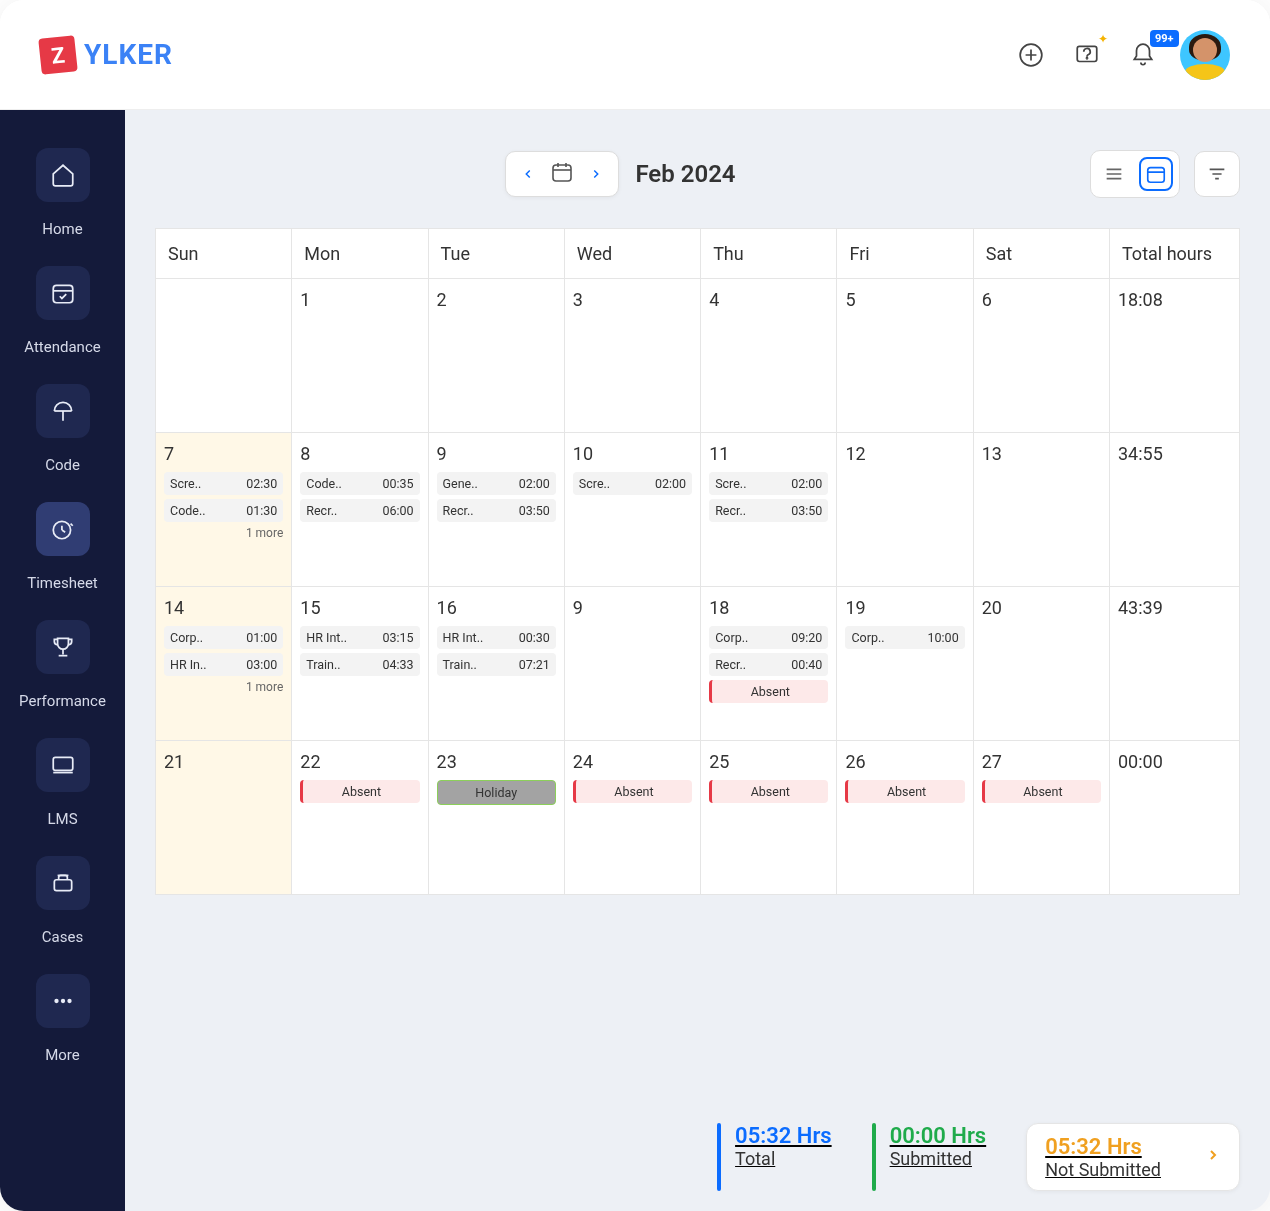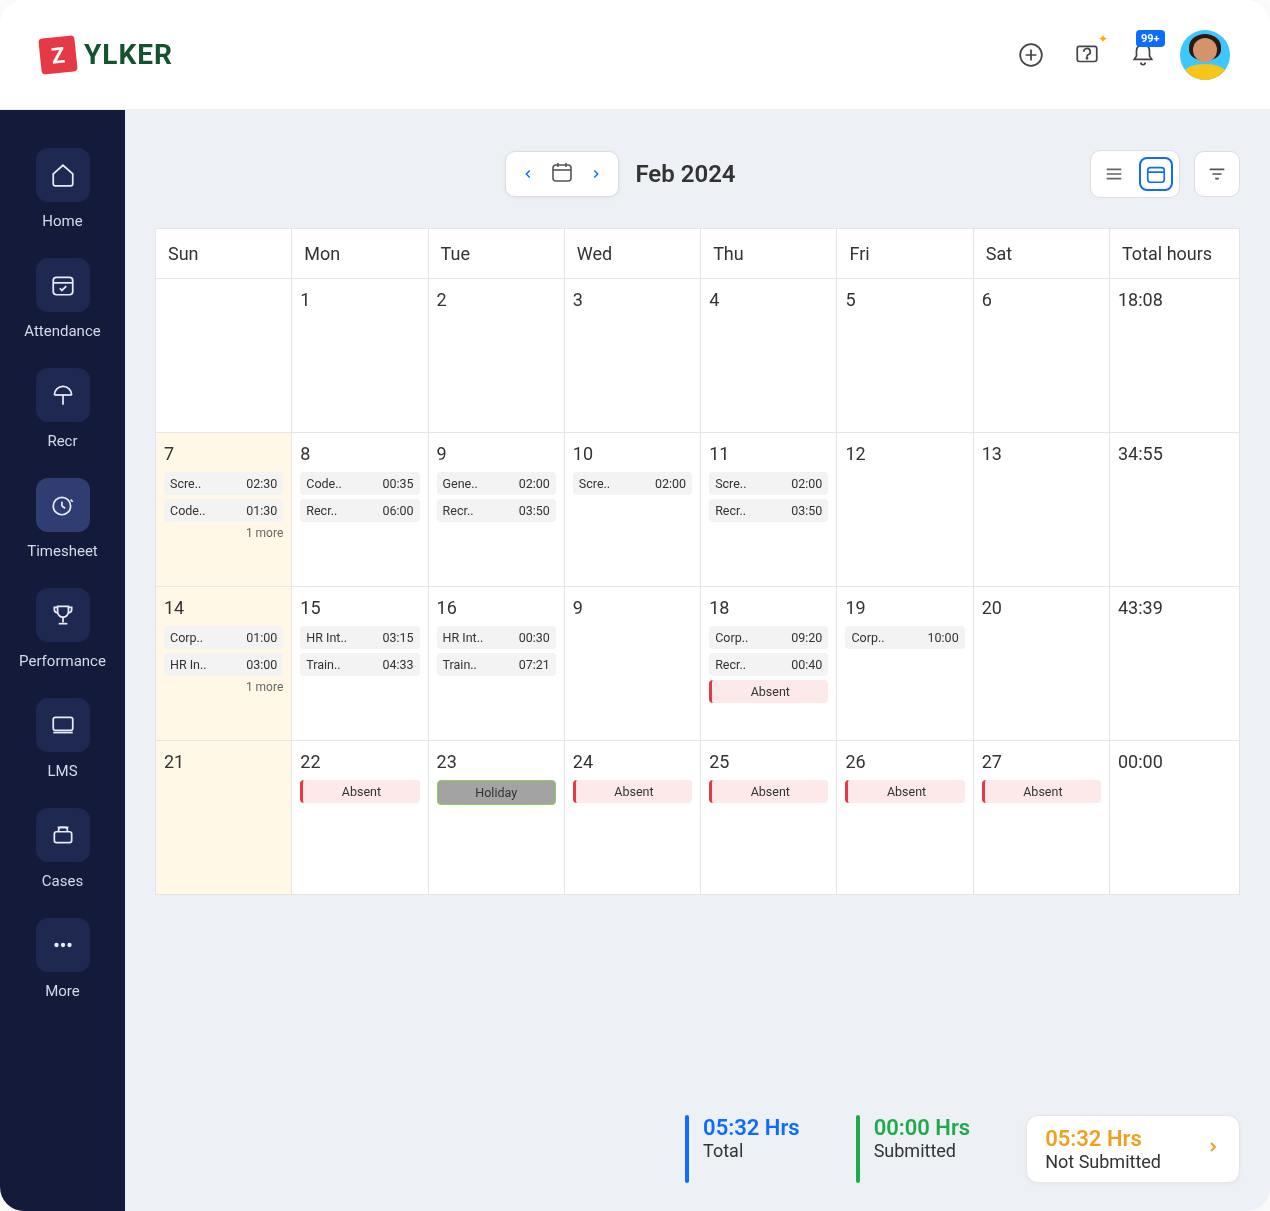--- a/index.html
+++ b/index.html
@@ -3,33 +3,33 @@
 <meta charset="utf-8">
 <style>
 * { box-sizing: border-box; margin: 0; padding: 0; }
 body { font-family: -apple-system, BlinkMacSystemFont, "Segoe UI", Roboto, sans-serif; background: #fff; }
 .app-frame { width: 1270px; height: 1211px; margin: 0 auto; display: flex; flex-direction: column; border-radius: 24px; overflow: hidden; box-shadow: 0 4px 40px rgba(0,0,0,0.08); background: #fff; }
 
 
 .top-header { height: 110px; background: #fff; display: flex; align-items: center; padding: 0 40px; justify-content: space-between; border-bottom: 1px solid #eee; }
 .logo { display: flex; align-items: center; }
 .logo-mark { width: 36px; height: 36px; background: #e63946; transform: rotate(-6deg); border-radius: 4px; display: flex; align-items: center; justify-content: center; color: #fff; font-weight: 700; font-size: 22px; margin-right: 8px; }
-.logo-text { color: #14532d; font-weight: 700; font-size: 28px; letter-spacing: 1px; }
+.logo-text { color: #3b82f6; font-weight: 700; font-size: 28px; letter-spacing: 1px; }
 .header-right { display: flex; align-items: center; gap: 18px; }
 .icon-btn { width: 38px; height: 38px; display: flex; align-items: center; justify-content: center; cursor: pointer; color: #444; position: relative; }
 .spark { position: absolute; top: -4px; right: -2px; font-size: 12px; color: #f5b301; }
-.badge { position: absolute; top: -6px; left: 12px; background: #0b6cff; color: #fff; font-size: 11px; font-weight: 700; padding: 2px 5px; border-radius: 4px; }
+.badge { position: absolute; top: -6px; left: 26px; background: #0b6cff; color: #fff; font-size: 11px; font-weight: 700; padding: 2px 5px; border-radius: 4px; }
 .avatar { width: 50px; height: 50px; border-radius: 50%; background: #3ec6ff; display: flex; align-items: flex-end; justify-content: center; overflow: hidden; }
 .avatar-body { width: 40px; height: 16px; background: #f5c518; border-radius: 50% 50% 0 0; }
 .avatar-head { width: 24px; height: 24px; background: #d4936a; border-radius: 50%; position: absolute; top: 8px; }
 
 
 .main { flex: 1; display: flex; overflow: hidden; }
 .sidebar { width: 125px; background: #141a3a; display: flex; flex-direction: column; align-items: center; padding-top: 30px; gap: 2px; }
-.nav { display: flex; flex-direction: column; align-items: center; gap: 4px; cursor: pointer; padding: 8px 0 18px; width: 100%; }
+.nav { display: flex; flex-direction: column; align-items: center; gap: 12px; cursor: pointer; padding: 8px 0 18px; width: 100%; }
 .nav-icon { width: 54px; height: 54px; border-radius: 12px; background: #1f2850; display: flex; align-items: center; justify-content: center; color: #e8ecf7; }
 .nav.active .nav-icon { background: #303d73; }
 .nav-label { color: #d5d9e8; font-size: 15px; margin-top: 6px; }
 
 .content { flex: 1; background: #edf0f5; display: flex; flex-direction: column; overflow: hidden; }
 
 
 .toolbar { display: flex; align-items: center; padding: 40px 30px 30px; gap: 4px; }
 .date-picker { display: flex; align-items: center; margin-left: auto; }
 .chev-box { background: #fff; border: 1px solid #ddd; border-radius: 10px; display: flex; align-items: center; padding: 8px 12px; gap: 12px; box-shadow: 0 1px 4px rgba(0,0,0,.05); }
@@ -50,21 +50,21 @@
 .day-num { font-size: 18px; color: #333; margin-bottom: 8px; }
 .hl-col { background: #fff8e7; }
 .entries { display: flex; flex-direction: column; gap: 4px; }
 .entry { background: #f3f3f3; border-radius: 4px; padding: 4px 6px; font-size: 12.5px; display: flex; justify-content: space-between; color: #333; }
 .entry.absent { background: #fde9e9; border-left: 3px solid #e63946; justify-content: center; }
 .entry.holiday { background: #a3a3a3; border: 1px solid #8ccf5a; justify-content: center; }
 .more { font-size: 12px; color: #666; text-align: right; margin-top: 4px; cursor: pointer; }
 .total-col { font-size: 18px; color: #333; }
 
 
-.summary { display: flex; align-items: stretch; padding: 18px 30px 28px; gap: 56px; background: #edf0f5; }
+.summary { display: flex; align-items: stretch; padding: 18px 30px 20px; gap: 40px; background: #edf0f5; text-decoration: underline; }
 .spacer { flex: 1; }
 .stat { display: flex; gap: 14px; align-items: stretch; }
 .stat-bar { width: 4px; border-radius: 2px; }
 .stat-text .hrs { font-size: 22px; font-weight: 600; }
 .stat-text .lbl { font-size: 18px; color: #333; }
 .stat.total .stat-bar { background: #0b6cff; } .stat.total .hrs { color: #0b6cff; }
 .stat.sub .stat-bar { background: #1fab4b; } .stat.sub .hrs { color: #1fab4b; }
 .stat.unsub { background: #fff; border: 1px solid #e5e5e5; border-radius: 12px; padding: 10px 18px; align-items: center; box-shadow: 0 1px 4px rgba(0,0,0,.05); }
 .stat.unsub .hrs { color: #f0a020; } 
 .stat.unsub .chev2 { color: #f0a020; margin-left: 30px; cursor: pointer; }
@@ -132,21 +132,21 @@
         <div class="nav-label">Attendance</div>
       </div>
       <div class="nav">
         <div class="nav-icon">
             <svg width="26" height="26" viewBox="0 0 24 24" fill="none" stroke="currentColor" stroke-width="1.6">
               <path d="M4 12a8 8 0 0 1 16 0"></path>
               <line x1="12" y1="12" x2="12" y2="21"></line>
               <line x1="4" y1="12" x2="20" y2="12"></line>
             </svg>
           </div>
-        <div class="nav-label">Recr</div>
+        <div class="nav-label">Code</div>
       </div>
       <div class="nav active">
         <div class="nav-icon">
             <svg width="26" height="26" viewBox="0 0 24 24" fill="none" stroke="currentColor" stroke-width="1.6">
               <circle cx="11" cy="13" r="8"></circle>
               <line x1="11" y1="9" x2="11" y2="13"></line>
               <line x1="11" y1="13" x2="14" y2="15"></line>
               <path d="M19 7l2 2"></path>
             </svg>
           </div>

